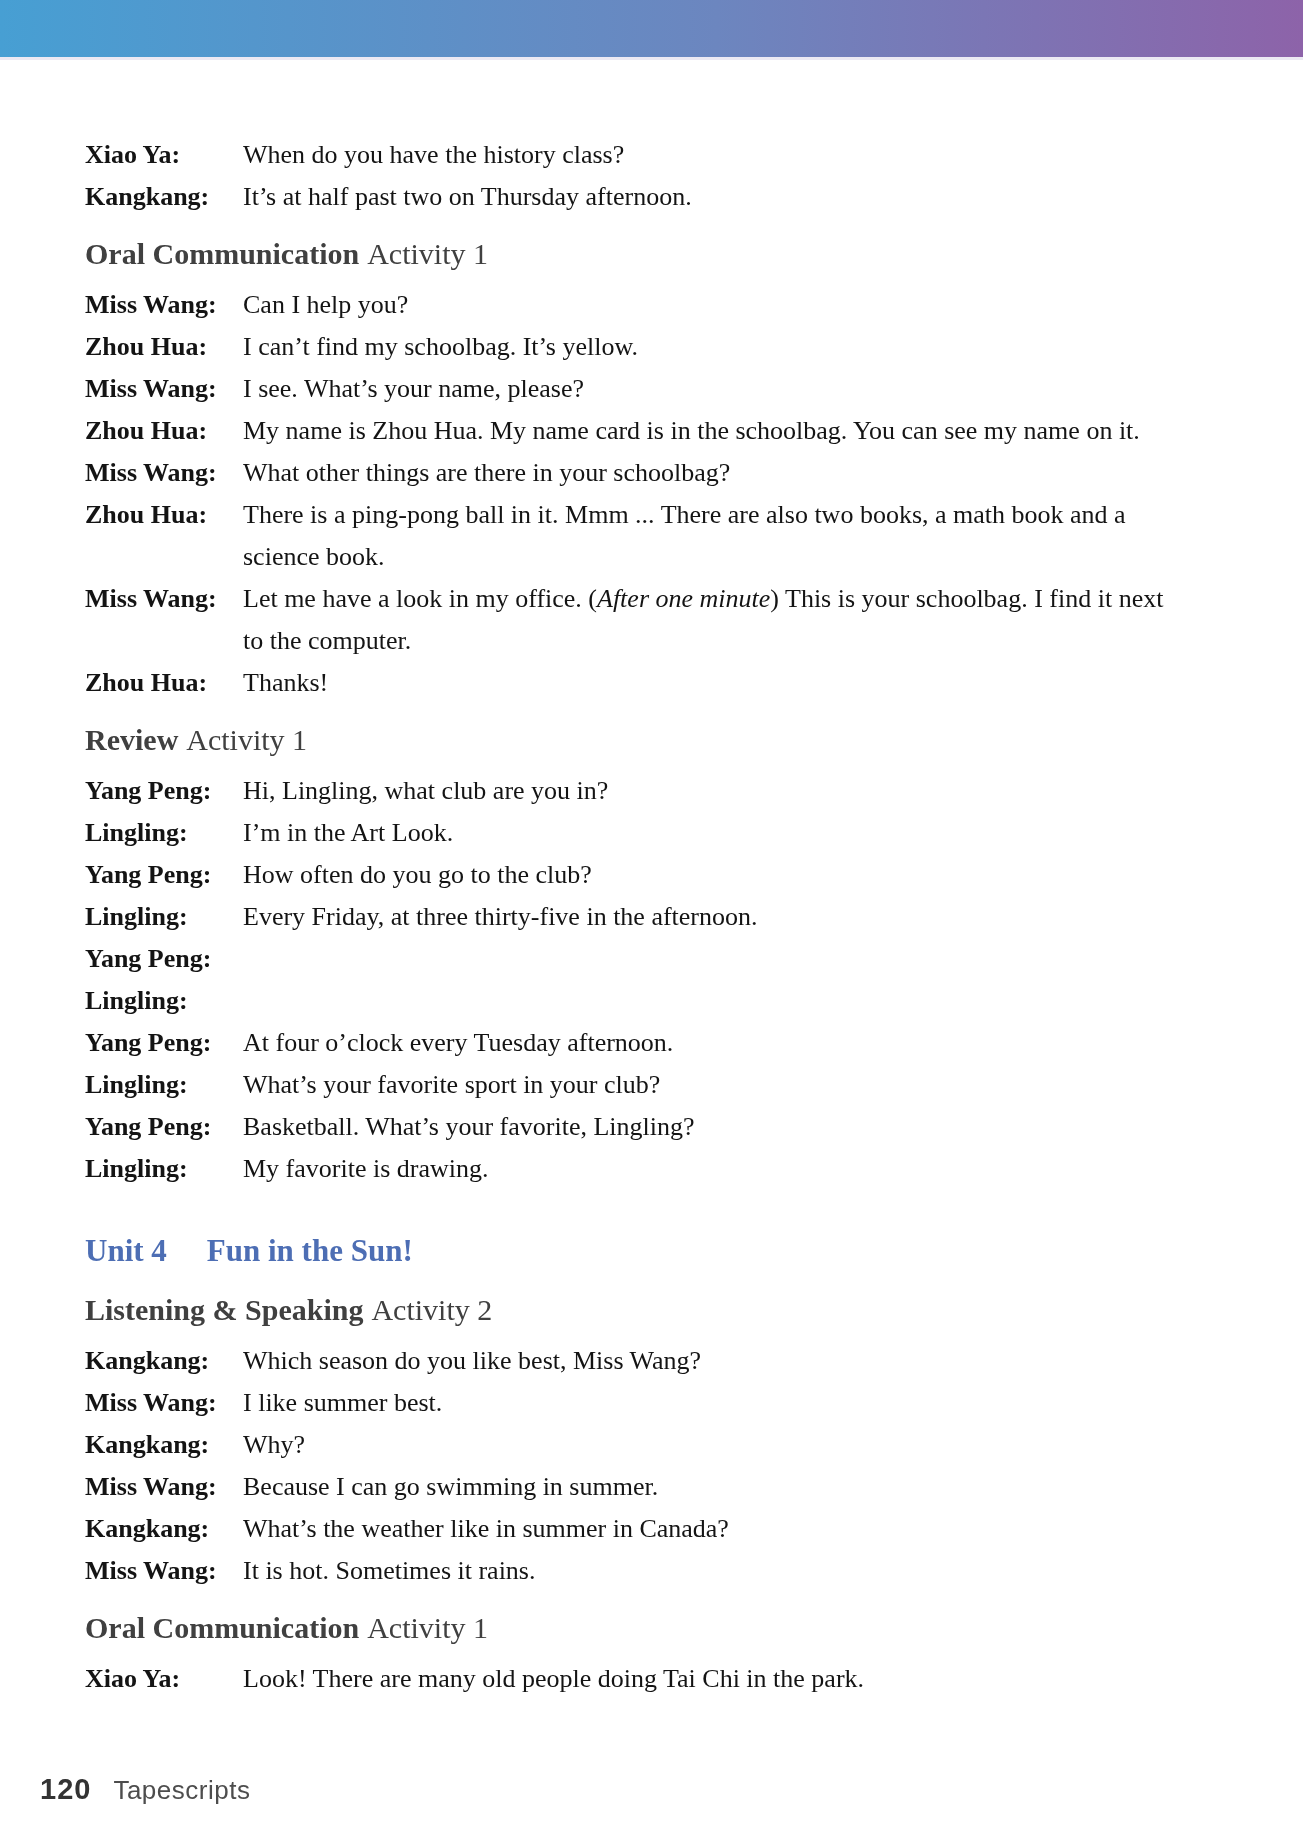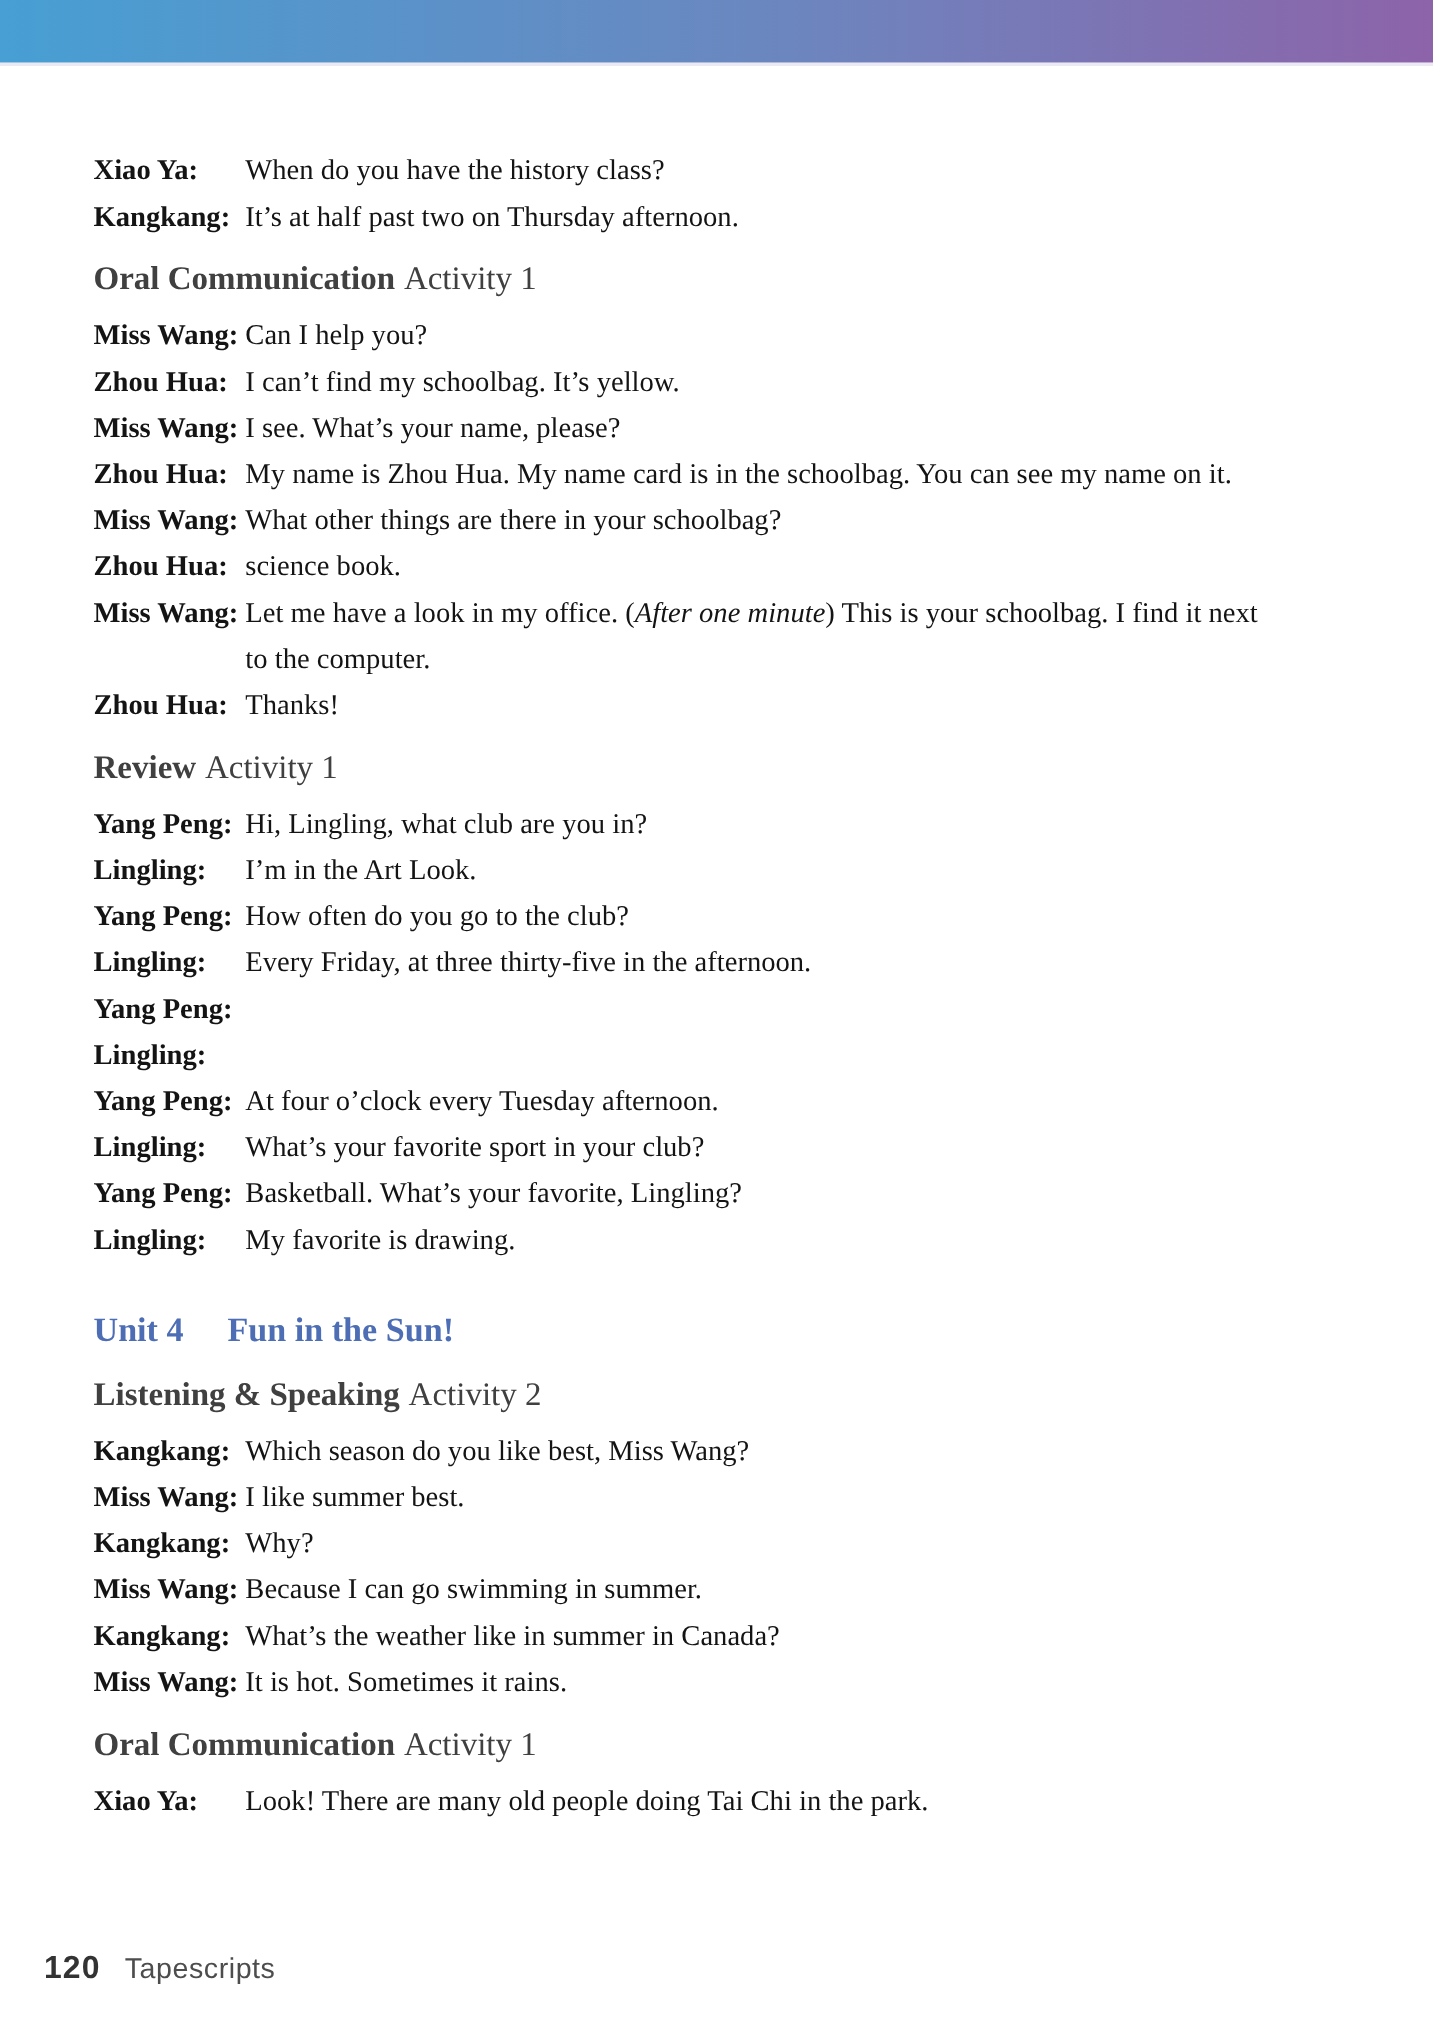--- a/index.html
+++ b/index.html
@@ -24,21 +24,21 @@
   .dblock { margin: 0; }
   .drow { display: flex; align-items: flex-start; }
   .dspeaker {
     width: 138px;
     flex: none;
     font-weight: bold;
     font-size: 26px;
     line-height: 42px;
     white-space: nowrap;
   }
-  .dtext { font-size: 26px; line-height: 42px; min-width: 0; }
+  .dtext { font-size: 26px; line-height: 42px; min-width: 0; margin-left: 20px; }
   .dline { white-space: nowrap; }
   .it { font-style: italic; }
   .section-heading {
     font-size: 30px;
     line-height: 44px;
     margin: 14px 0 8px 0;
     color: #404040;
   }
   .heading-bold { font-weight: bold; }
   .heading-rest { margin-left: 8px; }
@@ -118,20 +118,21 @@
         </div>
         <div class="drow">
           <span class="dspeaker">Miss Wang:</span>
           <div class="dtext">
             <div class="dline"><span>What other things are there in your schoolbag?</span></div>
           </div>
         </div>
         <div class="drow">
           <span class="dspeaker">Zhou Hua:</span>
           <div class="dtext">
+            <div class="dline"><span>There is a ping-pong ball in it. Mmm ... There are also two books, a math book and a</span></div>
             <div class="dline"><span>science book.</span></div>
           </div>
         </div>
         <div class="drow">
           <span class="dspeaker">Miss Wang:</span>
           <div class="dtext">
             <div class="dline"><span>Let me have a look in my office. (</span><span class="it">After one minute</span><span>) This is your schoolbag. I find it next</span></div>
             <div class="dline"><span>to the computer.</span></div>
           </div>
         </div>

